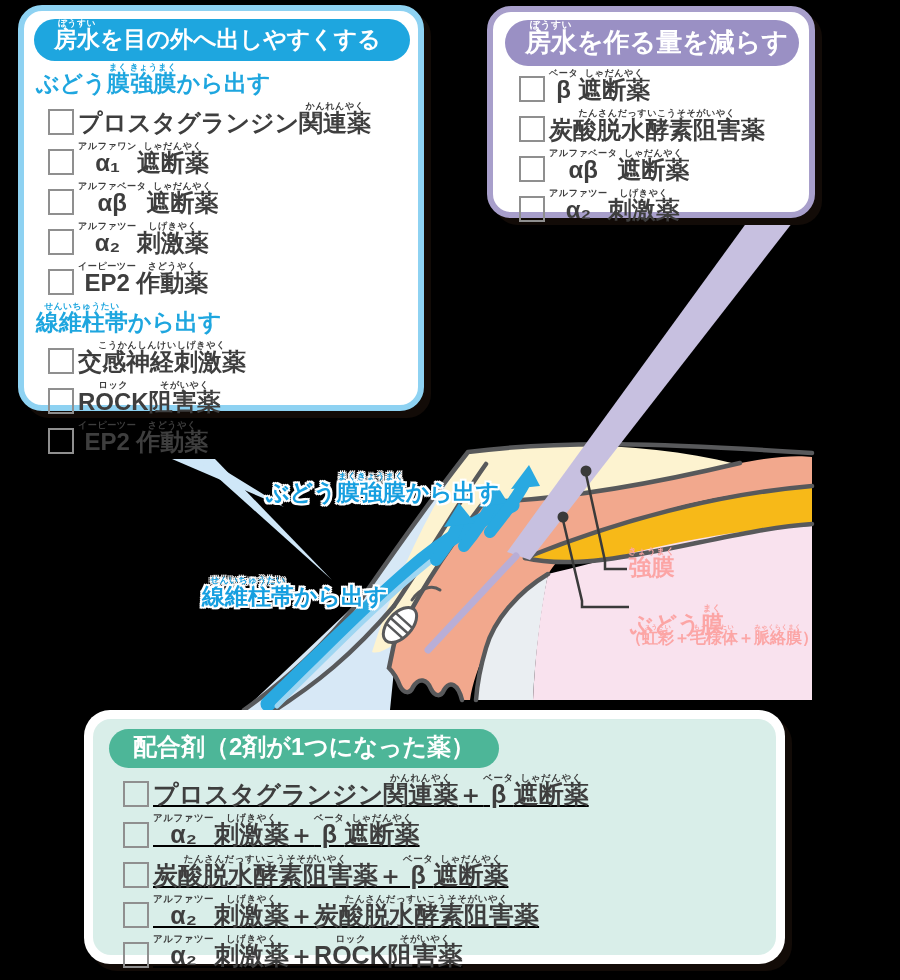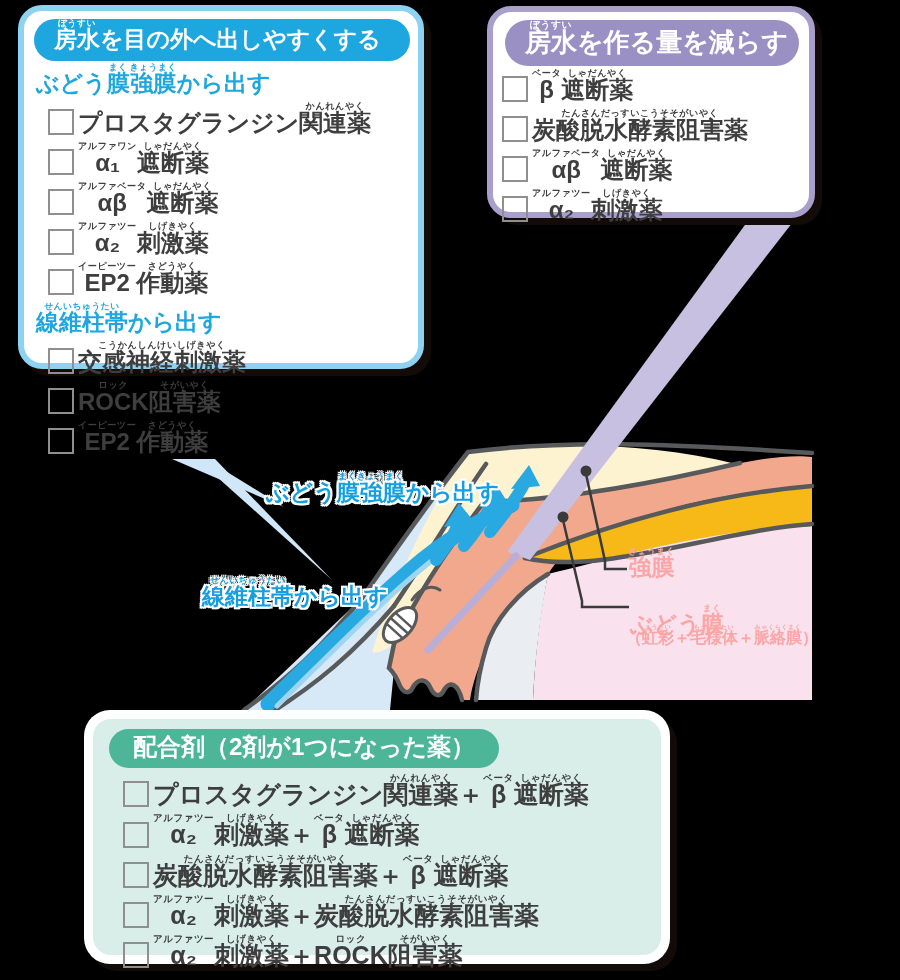--- a/index.html
+++ b/index.html
@@ -4,23 +4,23 @@
 <style>
   html,body{margin:0;padding:0;}
   body{
     width:900px;height:980px;position:relative;overflow:hidden;
     background:#000;
     font-family:"Liberation Sans","DejaVu Sans",sans-serif;
     -webkit-font-smoothing:antialiased;
   }
   svg.art{position:absolute;left:0;top:0;z-index:1;}
   .box{position:absolute;background:#fff;box-sizing:border-box;z-index:3;}
-  #box-left{left:18px;top:5px;width:406px;height:364px;border:6px solid #8ed2f2;border-radius:24px;box-shadow:7px 7px 0 #120b07;}
+  #box-left{left:18px;top:5px;width:406px;height:406px;border:6px solid #8ed2f2;border-radius:24px;box-shadow:7px 7px 0 #120b07;}
   #box-right{left:487px;top:6px;width:328px;height:212px;border:6px solid #a89fcb;border-radius:24px;box-shadow:7px 7px 0 #120b07;}
-  #box-bottom{left:84px;top:710px;width:586px;height:254px;border-radius:26px;padding:9px;box-shadow:7px 7px 0 #120b07;}
+  #box-bottom{left:84px;top:710px;width:701px;height:254px;border-radius:26px;padding:9px;box-shadow:7px 7px 0 #120b07;}
   #box-bottom-inner{background:#d9eee9;border-radius:18px;width:100%;height:100%;box-sizing:border-box;padding-top:2px;}
   .pill{
     display:block;color:#fff;font-weight:bold;border-radius:28px;
     padding:2px 18px 6px 20px;white-space:nowrap;line-height:1.3;
   }
   #pill-left{background:#1ea6df;font-size:23px;margin:8px 8px 2px 10px;}
   #pill-right{background:#9a90c4;font-size:26px;margin:8px 10px 2px 12px;}
   #pill-combo{background:#4db698;font-size:24px;margin:8px 0 4px 16px;display:inline-block;padding:2px 24px 6px;}
   .pill rt{color:#fff;}
   ruby{ruby-align:center;}
@@ -31,22 +31,22 @@
   }
   .drug{display:flex;align-items:flex-end;margin:1px 0 0 24px;}
   .cbx{
     width:22px;height:22px;border:2px solid #8f8f8f;background:transparent;
     flex:none;margin:0 4px 5px 0;
   }
   .rtext{
     font-size:24px;font-weight:bold;color:#3e3e3e;line-height:1.42;white-space:nowrap;
   }
   #box-bottom .rtext{font-size:25px;line-height:1.45;}
-  #box-bottom .drug{margin-left:30px;}
-  #box-right .drug{margin-left:9px;}
+  #box-bottom .drug{margin-left:30px;text-decoration:underline;}
+  #box-right .drug{margin-left:26px;}
   .flabel{position:absolute;z-index:2;font-weight:bold;white-space:nowrap;line-height:1.35;}
   .blue-route{
     color:#169fe0;font-size:23px;
     text-shadow:-2px -2px 0 #fff,2px -2px 0 #fff,-2px 2px 0 #fff,2px 2px 0 #fff,
                 0 -2px 0 #fff,0 2px 0 #fff,-2px 0 0 #fff,2px 0 0 #fff;
   }
   #label-uveo{left:266px;top:472px;font-family:Liberation Serif, serif;}
   #label-trab{left:202px;top:576px;}
   .anat{color:#fca5a5;}
   #label-sclera{left:628px;top:547px;font-size:23px;}

